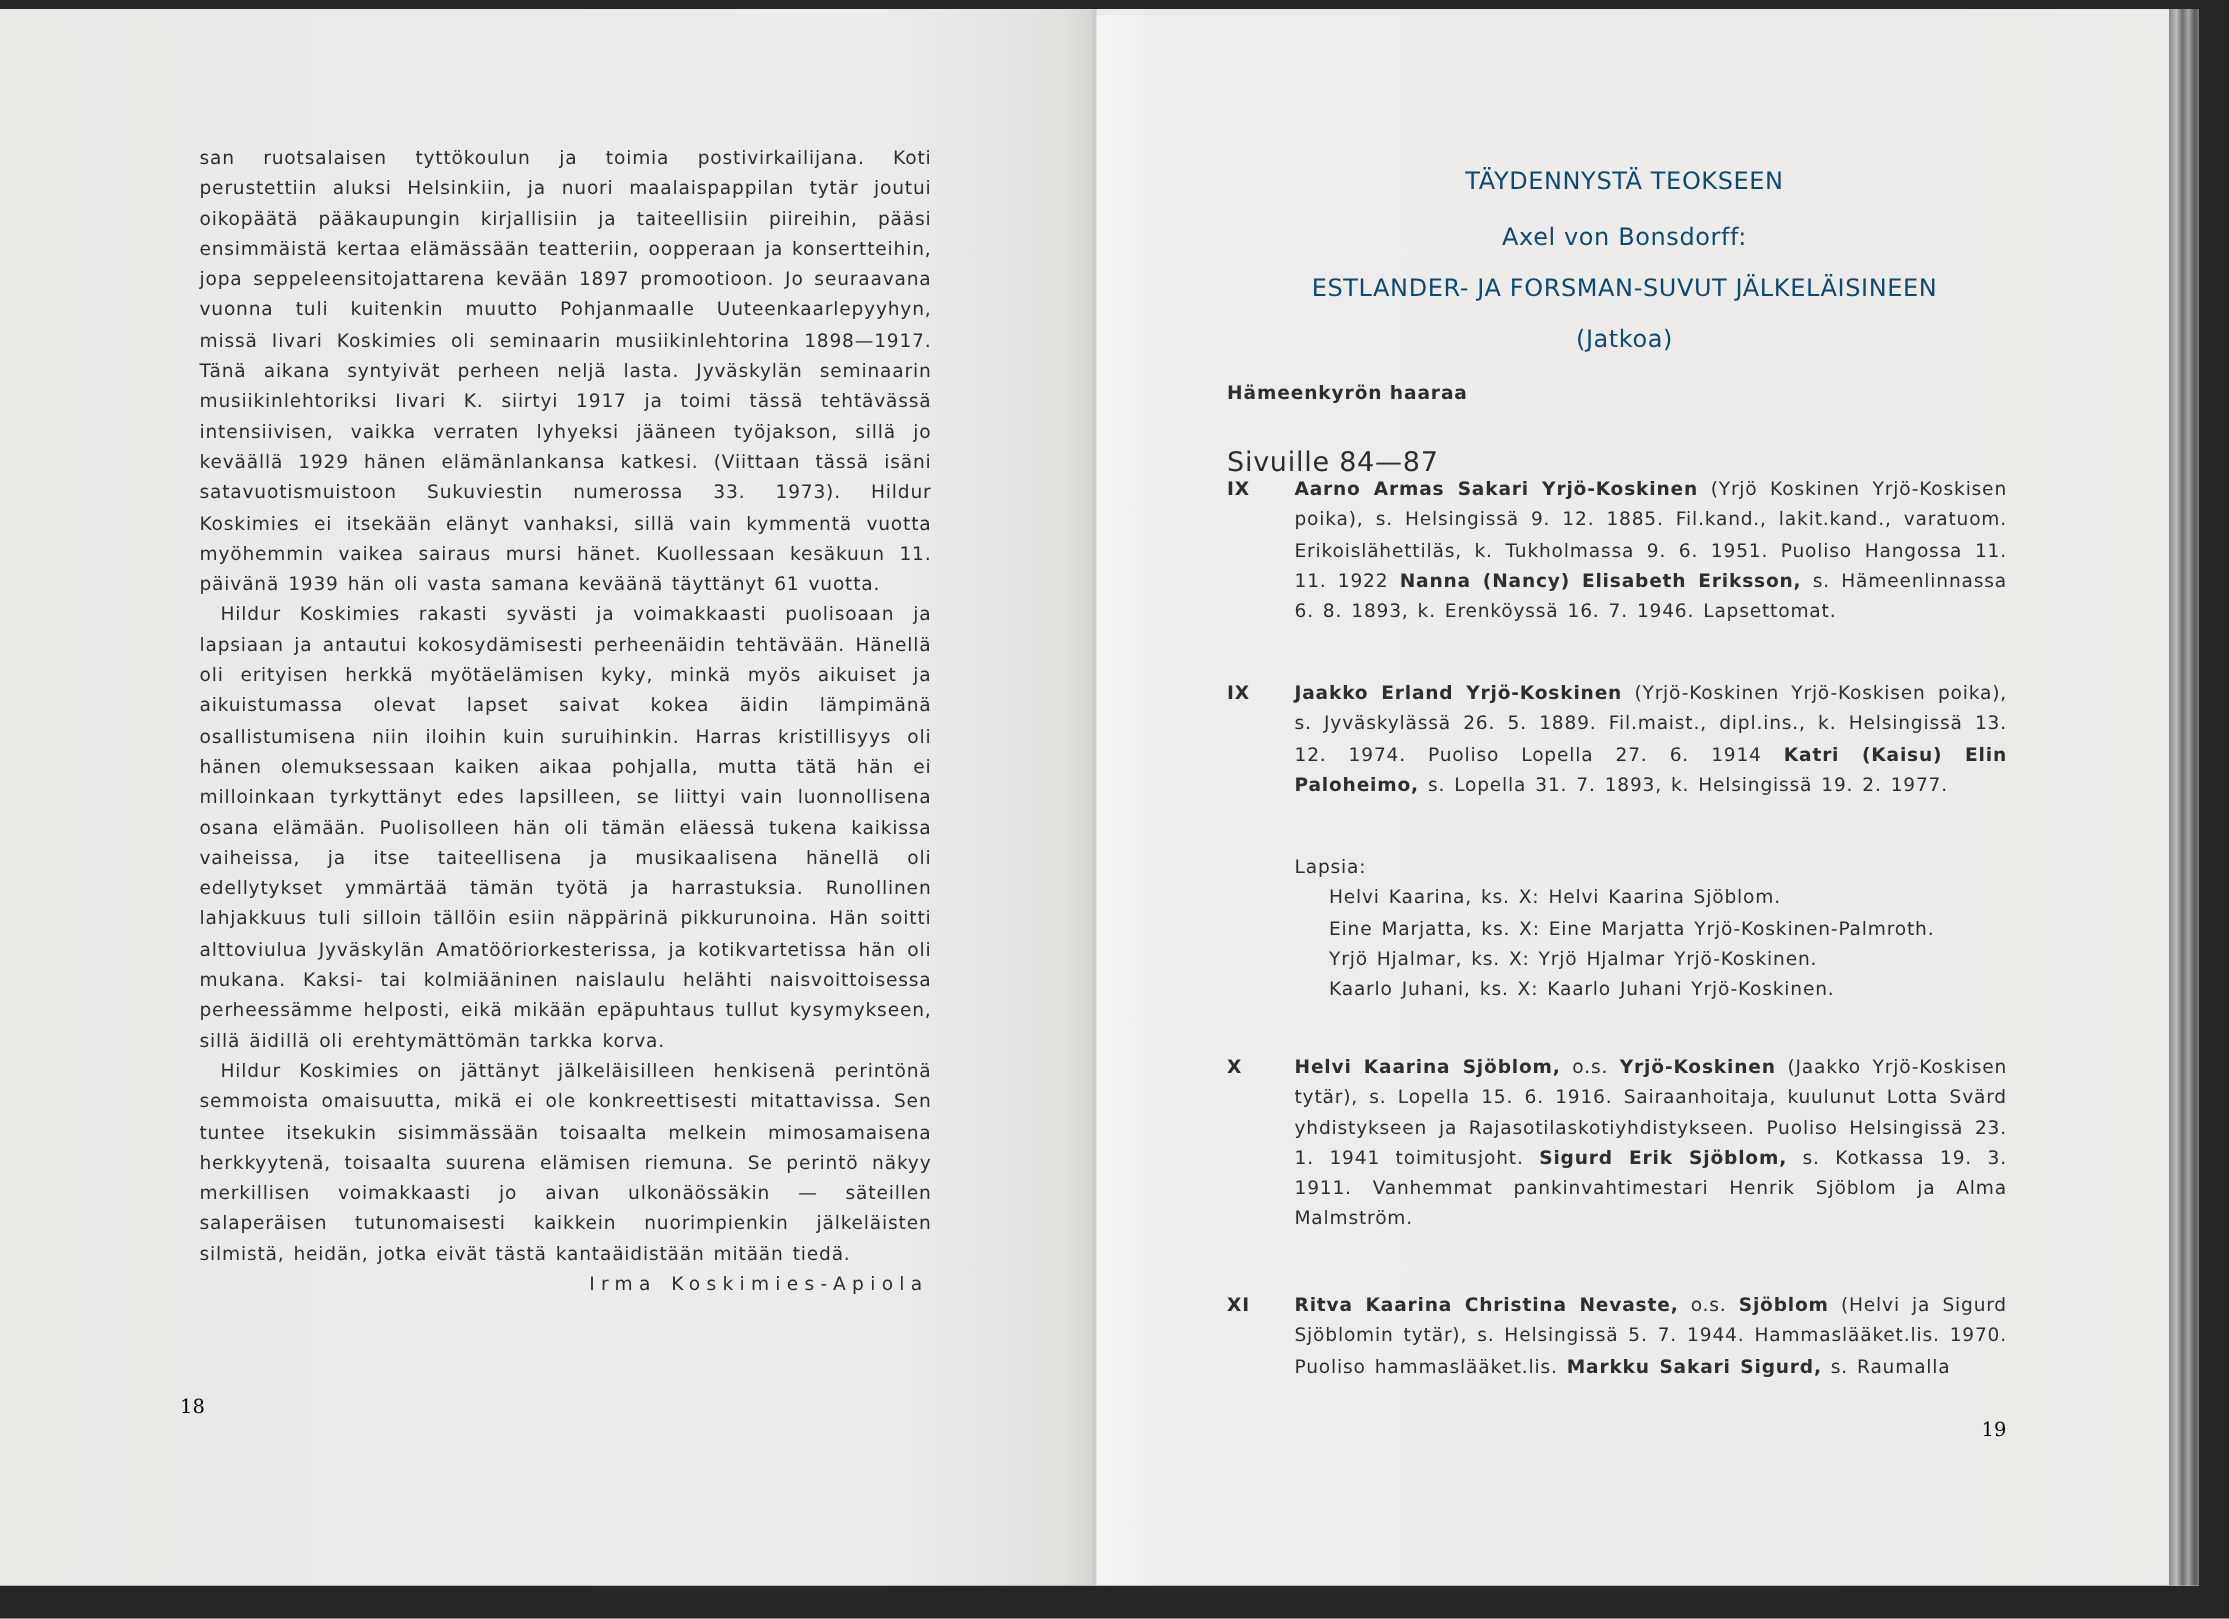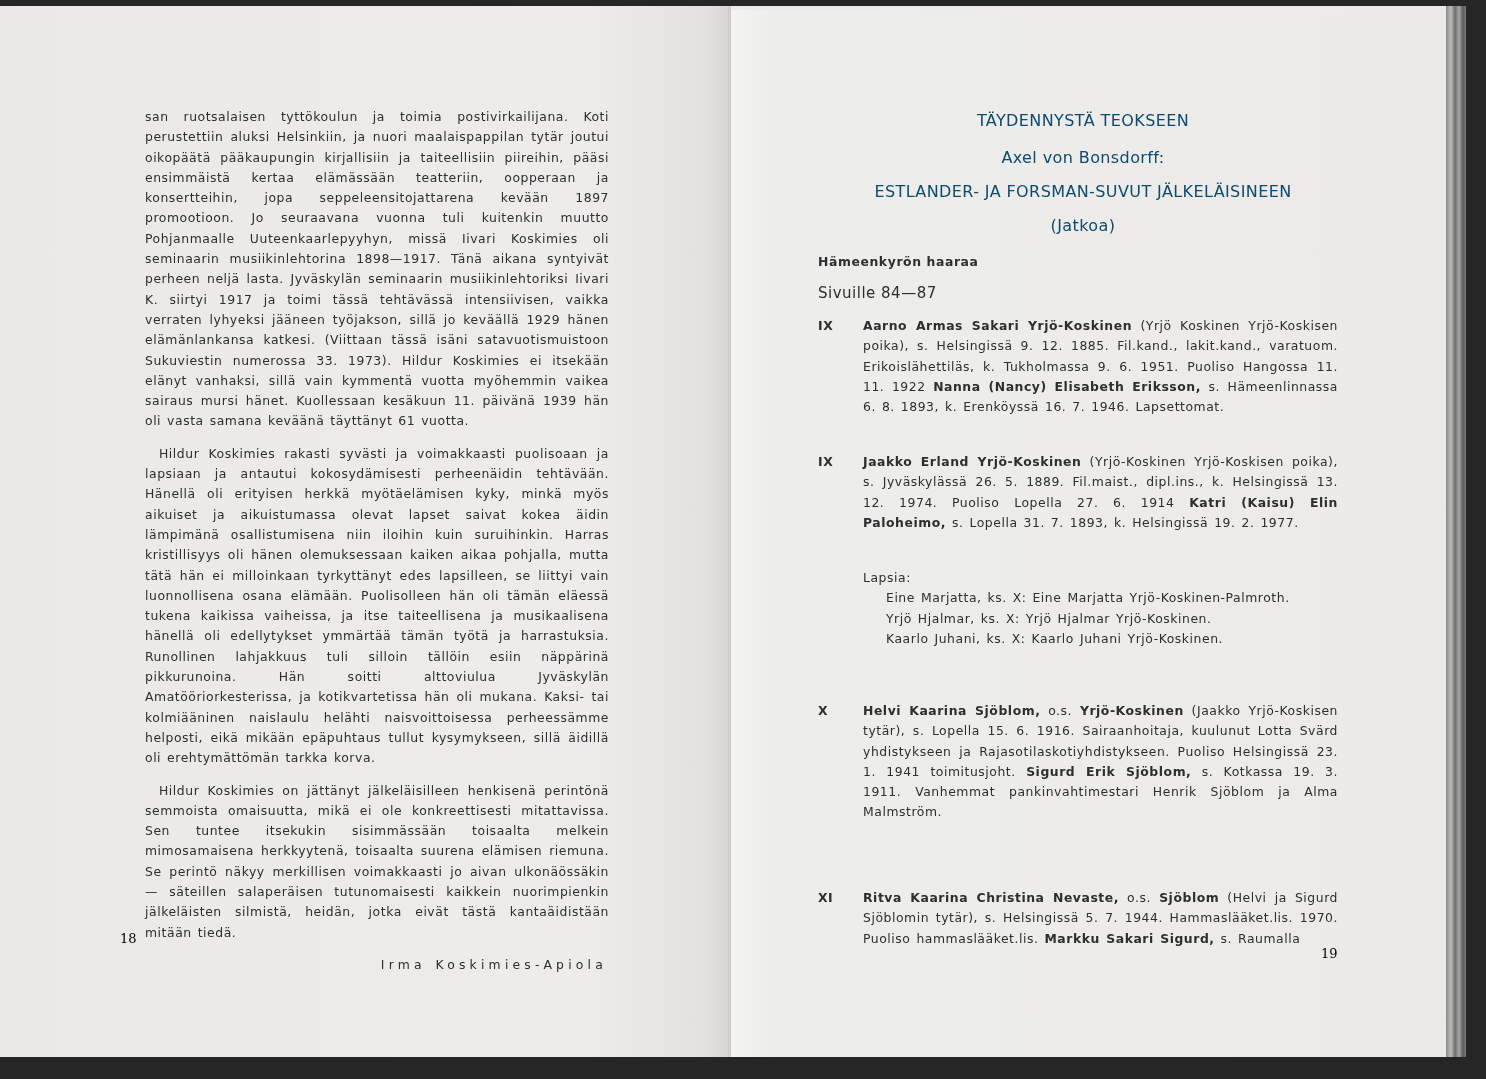--- a/index.html
+++ b/index.html
@@ -20,43 +20,43 @@
   .page-right {
     position: absolute; left: 730px; top: 4px; width: 736px; height: 1047px;
     background: linear-gradient(to right, #f4f4f2 0%, #ededeb 6%, #eceae7 100%);
   }
   .gutter { position: absolute; left: 728px; top: 0; width: 3px; height: 1051px; background: #cfcecb; }
   .page-edge { position: absolute; right: 0; top: 0; width: 20px; height: 1051px;
     background: linear-gradient(to right, #8a8a88 0%, #bdbdbb 25%, #6e6e6c 45%, #a9a9a7 65%, #5c5c5a 85%, #7a7a78 100%); }
 
   .text { font-size: 12.4px; line-height: 20.3px; letter-spacing: 0.55px; word-spacing: 1.5px; }
   .left-col { position: absolute; left: 133px; top: 89px; width: 488px; text-align: justify; }
-  .left-col p { margin: 12px; }
+  .left-col p { margin: 0; }
   .left-col p.indent { text-indent: 14px; }
   .signature { text-align: right; letter-spacing: 4.2px; margin-top: 4px; padding-right: 2px; }
   .page-number { position: absolute; font-family: "DejaVu Serif", serif; font-size: 13px; font-weight: normal; color: #000000; }
   .pn-left { left: 120px; top: 925px; }
   .pn-right { left: 1321px; top: 940px; }
 
   .heading { position: absolute; left: 818px; width: 530px; text-align: center; font-size: 16px; letter-spacing: 0.4px; color: #0c4a6e; }
   .h1 { top: 105px; }
   .h2 { top: 142px; }
   .h3 { top: 176px; }
   .h4 { top: 210px; }
   .section-label { position: absolute; left: 818px; top: 248px; font-size: 12.4px; font-weight: bold; letter-spacing: 0.6px; text-align: right; }
-  .pages-ref { position: absolute; left: 818px; top: 278px; font-size: 15px; letter-spacing: 0.5px; }
+  .pages-ref { position: absolute; left: 818px; top: 292px; font-size: 18px; letter-spacing: 0.5px; }
 
   .entry { position: absolute; left: 818px; width: 520px; }
   .entry .gen { position: absolute; left: 0; top: 0; font-weight: bold; font-size: 12.4px; }
   .entry .body { margin-left: 45px; text-align: justify; }
   .entry b { font-weight: bold; }
   .e1 { top: 310px; }
   .e2 { top: 446px; }
   .e3 { top: 695px; }
-  .e4 { top: 854px; margin-top: 28px; }
+  .e4 { top: 854px; }
   .children { position: absolute; left: 863px; top: 562px; width: 480px; }
   .children .label { margin: 0; }
   .children .child { margin: 0 0 0 23px; }
 </style>
 </head>
 <body>
 
 <div class="spread">
   <div class="page-left"></div>
   <div class="page-right"></div>
@@ -84,20 +84,21 @@
     <div class="body"><b>Aarno Armas Sakari Yrjö-Koskinen</b><span> (Yrjö Koskinen Yrjö-Koskisen poika), s. Helsingissä 9. 12. 1885. Fil.kand., lakit.kand., varatuom. Erikoislähettiläs, k. Tukholmassa 9. 6. 1951. Puoliso Hangossa 11. 11. 1922 </span><b>Nanna (Nancy) Elisabeth Eriksson,</b><span> s. Hämeenlinnassa 6. 8. 1893, k. Erenköyssä 16. 7. 1946. Lapsettomat.</span></div>
   </div>
 
   <div class="entry e2 text">
     <span class="gen">IX</span>
     <div class="body"><b>Jaakko Erland Yrjö-Koskinen</b><span> (Yrjö-Koskinen Yrjö-Koskisen poika), s. Jyväskylässä 26. 5. 1889. Fil.maist., dipl.ins., k. Helsingissä 13. 12. 1974. Puoliso Lopella 27. 6. 1914 </span><b>Katri (Kaisu) Elin Paloheimo,</b><span> s. Lopella 31. 7. 1893, k. Helsingissä 19. 2. 1977.</span></div>
   </div>
 
   <div class="children text">
     <p class="label">Lapsia:</p>
+    <p class="child">Helvi Kaarina, ks. X: Helvi Kaarina Sjöblom.</p>
     <p class="child">Eine Marjatta, ks. X: Eine Marjatta Yrjö-Koskinen-Palmroth.</p>
     <p class="child">Yrjö Hjalmar, ks. X: Yrjö Hjalmar Yrjö-Koskinen.</p>
     <p class="child">Kaarlo Juhani, ks. X: Kaarlo Juhani Yrjö-Koskinen.</p>
   </div>
 
   <div class="entry e3 text">
     <span class="gen">X</span>
     <div class="body"><b>Helvi Kaarina Sjöblom,</b><span> o.s. </span><b>Yrjö-Koskinen</b><span> (Jaakko Yrjö-Koskisen tytär), s. Lopella 15. 6. 1916. Sairaanhoitaja, kuulunut Lotta Svärd yhdistykseen ja Rajasotilaskotiyhdistykseen. Puoliso Helsingissä 23. 1. 1941 toimitusjoht. </span><b>Sigurd Erik Sjöblom,</b><span> s. Kotkassa 19. 3. 1911. Vanhemmat pankinvahtimestari Henrik Sjöblom ja Alma Malmström.</span></div>
   </div>
 

